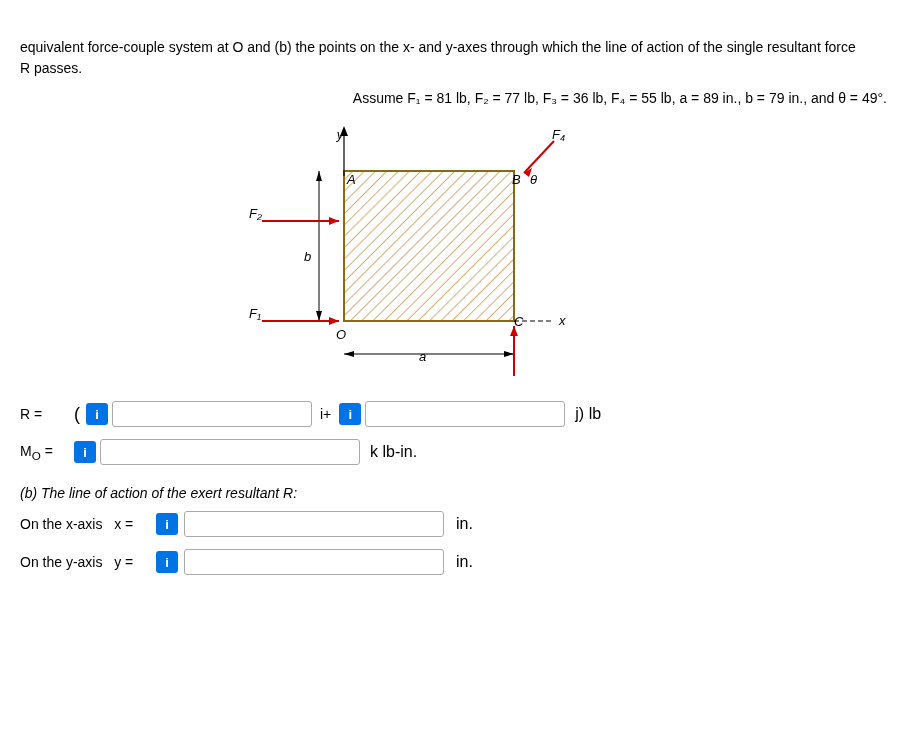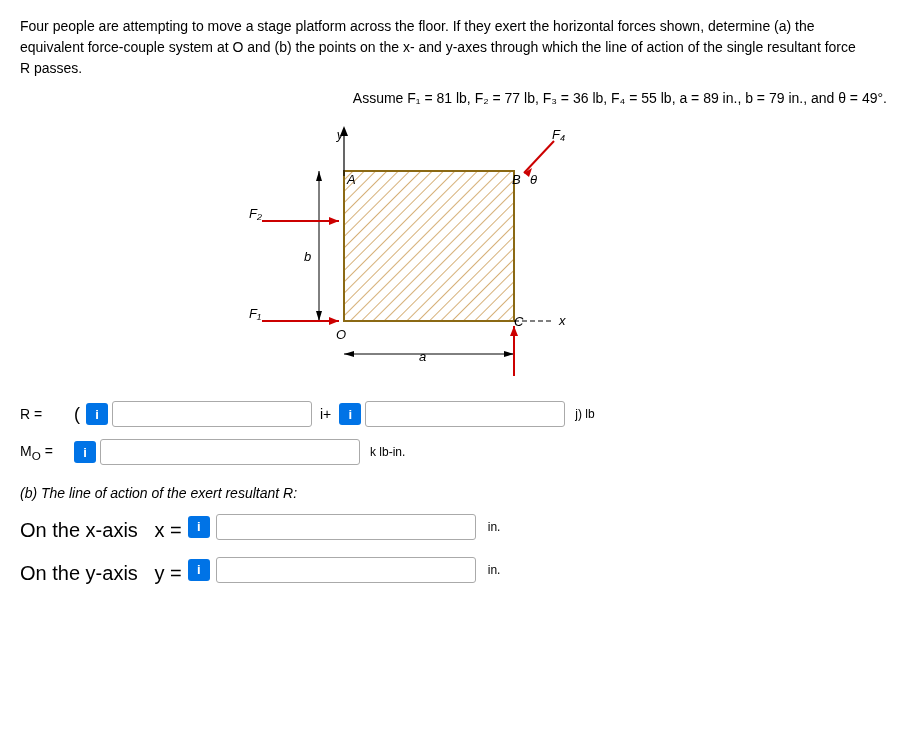--- a/index.html
+++ b/index.html
@@ -80,46 +80,44 @@
       height: 26px;
       width: 200px;
       padding: 2px 4px;
       font-size: 13px;
     }
     .answer-input-wide {
       width: 260px;
     }
     .unit-label {
       margin-left: 6px;
-      font-size: 12px;
+      font-size: 16px;
     }
     .plus-label {
       margin: 0 4px;
       font-size: 14px;
     }
     .part-b-section {
       margin-top: 20px;
     }
     .part-b-row {
       display: flex;
       align-items: center;
       margin-bottom: 12px;
       gap: 6px;
     }
     .part-b-row .axis-label {
       min-width: 130px;
-      font-size: 20px;
-      margin-top: 8px;
+      font-size: 14px;
     }
   </style>
 </head>
 <body>
 
 <div class="problem-text">
-  <span>Four people are attempting to move a stage platform across the floor. If they exert the horizontal forces shown, determine (a) the</span>
   <br>
   <span>equivalent force-couple system at O and (b) the points on the </span><span class="blue">x- and y-axes through which the line of action of the single resultant force</span>
   <br>
   <span>R passes.</span>
 </div>
 <div class="assume-line">
   <span>Assume F₁ = 81 lb, F₂ = 77 lb, F₃ = 36 lb, F₄ = 55 lb, a = 89 in., b = 79 in., and θ =  49°.</span>
 </div>
 
 <div class="diagram-area">

